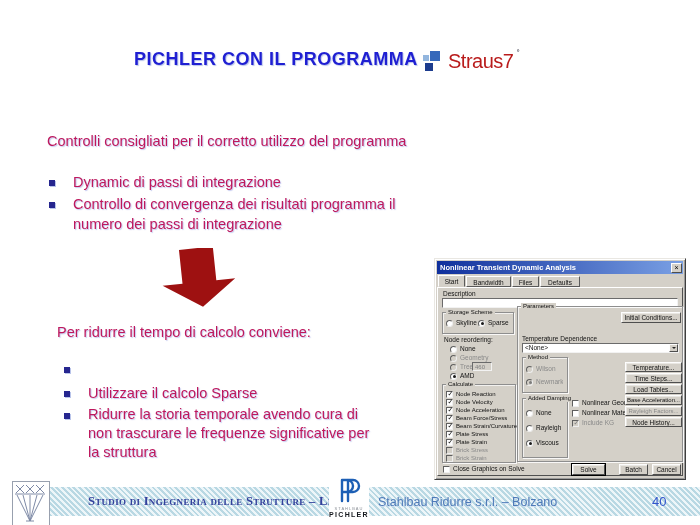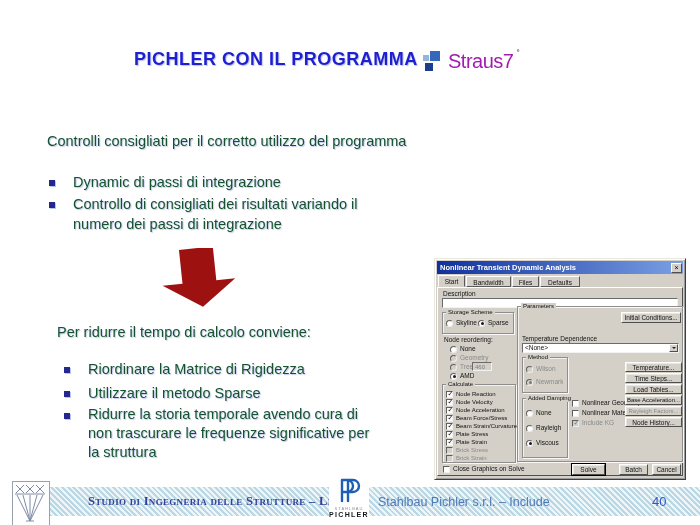--- a/index.html
+++ b/index.html
@@ -4,23 +4,23 @@
 <style>
   html,body{margin:0;padding:0;background:#fff;}
   .slide{position:relative;width:700px;height:525px;background:#ffffff;overflow:hidden;
          font-family:"Liberation Sans","DejaVu Sans",sans-serif;}
   .abs{position:absolute;}
 
   
   .slide-title{left:134px;top:49px;font-size:18px;font-weight:bold;color:#1f1fd2;
                letter-spacing:.5px;text-shadow:1px 1px 1px #b9c4ea;white-space:nowrap;}
   .straus-logo{left:423px;top:48px;display:flex;align-items:flex-start;gap:3px;}
-  .straus-text{font-size:20px;color:#a21caf;letter-spacing:-.5px;line-height:26px;}
+  .straus-text{font-size:20px;color:#b91c1c;letter-spacing:-.5px;line-height:26px;}
   .straus-mark{font-size:8px;color:#15152b;vertical-align:top;line-height:10px;}
-  .btxt{color:#14532d;font-size:14.5px;line-height:20px;text-shadow:1px 1px 1px rgba(145,155,225,.55);
+  .btxt{color:#be185d;font-size:14.5px;line-height:20px;text-shadow:1px 1px 1px rgba(145,155,225,.55);
         white-space:pre-line;}
   .bullet{width:6px;height:6px;background:#26268f;box-shadow:1px 1px 0 #b9c4ea;}
 
   
   .dlg{left:434px;top:258px;width:250px;height:220px;background:#d4d0c8;
        border:1px solid;border-color:#e9e7e2 #3f3f3f #3f3f3f #e9e7e2;
        box-shadow:inset 1px 1px 0 #ffffff, inset -1px -1px 0 #9a9a9a;
        font-size:6.5px;color:#111;}
   .dlg *{box-sizing:border-box;}
   .dlg-titlebar{left:2px;top:2px;width:246px;height:13px;
@@ -92,33 +92,32 @@
     </svg>
     <span class="straus-text">Straus7</span>
     <span class="straus-mark">°</span>
   </div>
 
   <div class="abs btxt" style="left:47px;top:131px;">Controlli consigliati per il corretto utilizzo del programma</div>
 
   <div class="abs bullet" style="left:49px;top:180px;"></div>
   <div class="abs btxt" style="left:73px;top:172px;width:370px;">Dynamic di passi di integrazione</div>
   <div class="abs bullet" style="left:49px;top:202px;"></div>
-  <div class="abs btxt" style="left:73px;top:194px;width:380px;">Controllo di consigliati dei risultati variando il
+  <div class="abs btxt" style="left:73px;top:194px;width:380px;">Controllo di convergenza dei risultati programma il
 numero dei passi di integrazione</div>
 
   <svg class="abs" style="left:159px;top:248px;" width="80" height="62" viewBox="0 0 80 62">
     <polygon points="23,0 57,0 57,34 76,34 41,59 3,34 23,34" fill="#9e1111" transform="rotate(-6 40 30)"></polygon>
   </svg>
 
   <div class="abs btxt" style="left:57px;top:322px;">Per ridurre il tempo di calcolo conviene:</div>
 
   <div class="abs bullet" style="left:64px;top:367px;"></div>
-  <div class="abs btxt" style="left:88px;top:359px;width:360px;">Riordinare la Matrice di Rigidezza</div>
   <div class="abs bullet" style="left:64px;top:391px;"></div>
-  <div class="abs btxt" style="left:88px;top:383px;width:360px;">Utilizzare il metodo Sparse</div>
+  <div class="abs btxt" style="left:88px;top:383px;width:360px;">Utilizzare il calcolo Sparse</div>
   <div class="abs bullet" style="left:64px;top:413px;"></div>
   <div class="abs btxt" style="left:88px;top:405px;width:370px;line-height:19px;">Ridurre la storia temporale avendo cura di
 non trascurare le frequenze significative per
 la struttura</div>
 
   <div class="abs dlg">
 
     <div class="abs dlg-titlebar">
       <span>Nonlinear Transient Dynamic Analysis</span>
     </div>
@@ -305,16 +304,16 @@
     <svg width="28" height="26" viewBox="0 0 28 26">
       <g stroke="#1d5fb5" stroke-width="2.4" fill="none" stroke-linecap="round" stroke-linejoin="round">
         <path d="M7,24 L7,3 L12,3 A6,6 0 0 1 12,15 L7,15"></path>
         <path d="M13,24 L13,3 L18,3 A6,6 0 0 1 18,15 L13,15"></path>
       </g>
     </svg>
     <div class="pich-l1">STAHLBAU</div>
     <div class="pich-l2">PICHLER</div>
   </div>
 
-  <div class="abs footer-company">Stahlbau Pichler s.r.l. – Include</div>
+  <div class="abs footer-company">Stahlbau Ridurre s.r.l. – Bolzano</div>
   <div class="abs footer-page">40</div>
 
 </div>
 
 </body></html>

